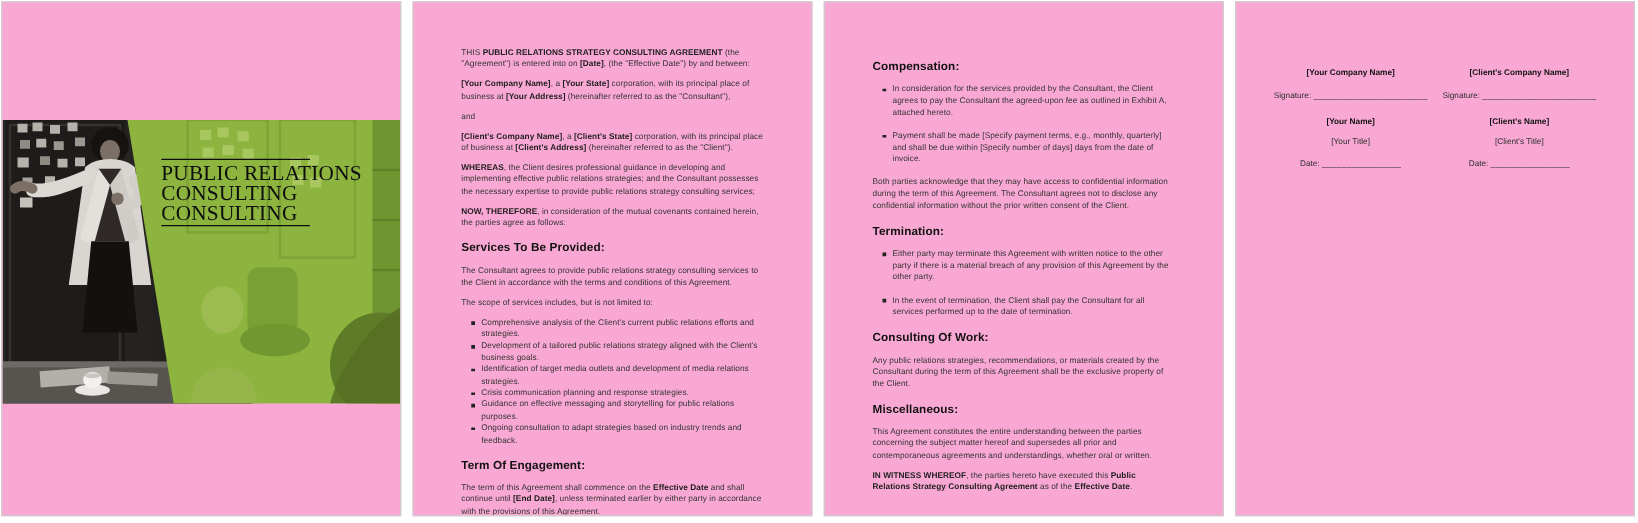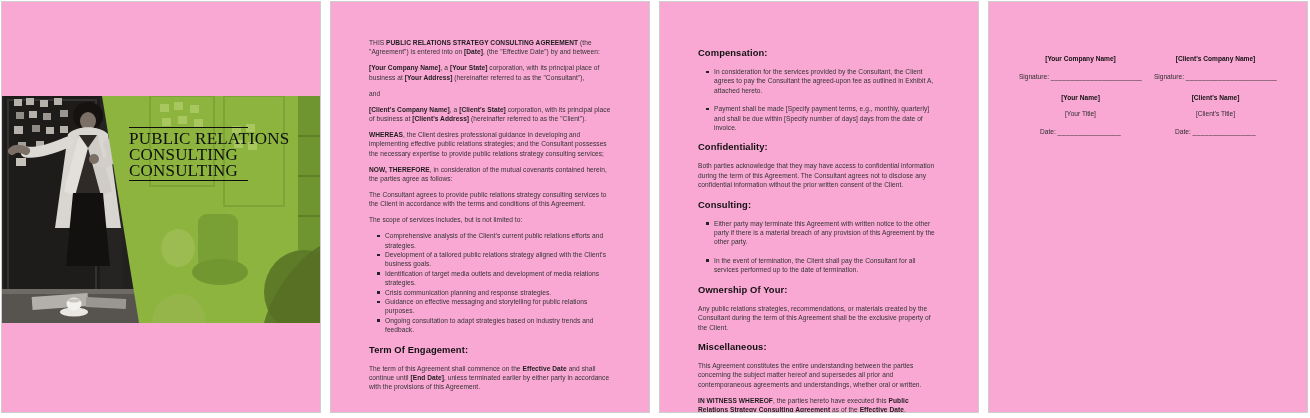--- a/index.html
+++ b/index.html
@@ -157,20 +157,21 @@
   </section>
 
   <section class="page" id="p2">
     <div class="content">
         <p><span>THIS </span><span class="b">PUBLIC RELATIONS STRATEGY CONSULTING AGREEMENT</span><span> (the "Agreement") is entered into on </span><span class="b">[Date]</span><span>, (the "Effective Date") by and between:</span></p>
         <p><span class="b">[Your Company Name]</span><span>, a </span><span class="b">[Your State]</span><span> corporation, with its principal place of business at </span><span class="b">[Your Address]</span><span> (hereinafter referred to as the "Consultant"),</span></p>
         <p><span>and</span></p>
         <p><span class="b">[Client's Company Name]</span><span>, a </span><span class="b">[Client's State]</span><span> corporation, with its principal place of business at </span><span class="b">[Client's Address]</span><span> (hereinafter referred to as the "Client").</span></p>
         <p><span class="b">WHEREAS</span><span>, the Client desires professional guidance in developing and implementing effective public relations strategies; and the Consultant possesses the necessary expertise to provide public relations strategy consulting services;</span></p>
         <p><span class="b">NOW, THEREFORE</span><span>, in consideration of the mutual covenants contained herein, the parties agree as follows:</span></p>
+        <div class="h">Services To Be Provided:</div>
         <p><span>The Consultant agrees to provide public relations strategy consulting services to the Client in accordance with the terms and conditions of this Agreement.</span></p>
         <p><span>The scope of services includes, but is not limited to:</span></p>
         <ul>
           <li><span>Comprehensive analysis of the Client's current public relations efforts and strategies.</span></li>
           <li><span>Development of a tailored public relations strategy aligned with the Client's business goals.</span></li>
           <li><span>Identification of target media outlets and development of media relations strategies.</span></li>
           <li><span>Crisis communication planning and response strategies.</span></li>
           <li><span>Guidance on effective messaging and storytelling for public relations purposes.</span></li>
           <li><span>Ongoing consultation to adapt strategies based on industry trends and feedback.</span></li>
         </ul>
@@ -179,28 +180,27 @@
       </div>
   </section>
 
   <section class="page" id="p3">
     <div class="content">
         <div class="h">Compensation:</div>
         <ul class="gap">
           <li><span>In consideration for the services provided by the Consultant, the Client agrees to pay the Consultant the agreed-upon fee as outlined in Exhibit A, attached hereto.</span></li>
           <li><span>Payment shall be made [Specify payment terms, e.g., monthly, quarterly] and shall be due within [Specify number of days] days from the date of invoice.</span></li>
         </ul>
-        <div class="h">Confidentiality:</div>
         <p><span>Both parties acknowledge that they may have access to confidential information during the term of this Agreement. The Consultant agrees not to disclose any confidential information without the prior written consent of the Client.</span></p>
-        <div class="h">Consulting:</div>
+        <div class="h">Termination:</div>
         <ul class="gap">
           <li><span>Either party may terminate this Agreement with written notice to the other party if there is a material breach of any provision of this Agreement by the other party.</span></li>
           <li><span>In the event of termination, the Client shall pay the Consultant for all services performed up to the date of termination.</span></li>
         </ul>
-        <div class="h">Ownership Of Your:</div>
+        <div class="h">Consulting Of Work:</div>
         <p><span>Any public relations strategies, recommendations, or materials created by the Consultant during the term of this Agreement shall be the exclusive property of the Client.</span></p>
         <div class="h">Miscellaneous:</div>
         <p><span>This Agreement constitutes the entire understanding between the parties concerning the subject matter hereof and supersedes all prior and contemporaneous agreements and understandings, whether oral or written.</span></p>
         <p><span class="b">IN WITNESS WHEREOF</span><span>, the parties hereto have executed this </span><span class="b">Public Relations Strategy Consulting Agreement</span><span> as of the </span><span class="b">Effective Date</span><span>.</span></p>
       </div>
   </section>
 
   <section class="page" id="p4">
     <div class="sig-grid">
       <div class="sig-col">

